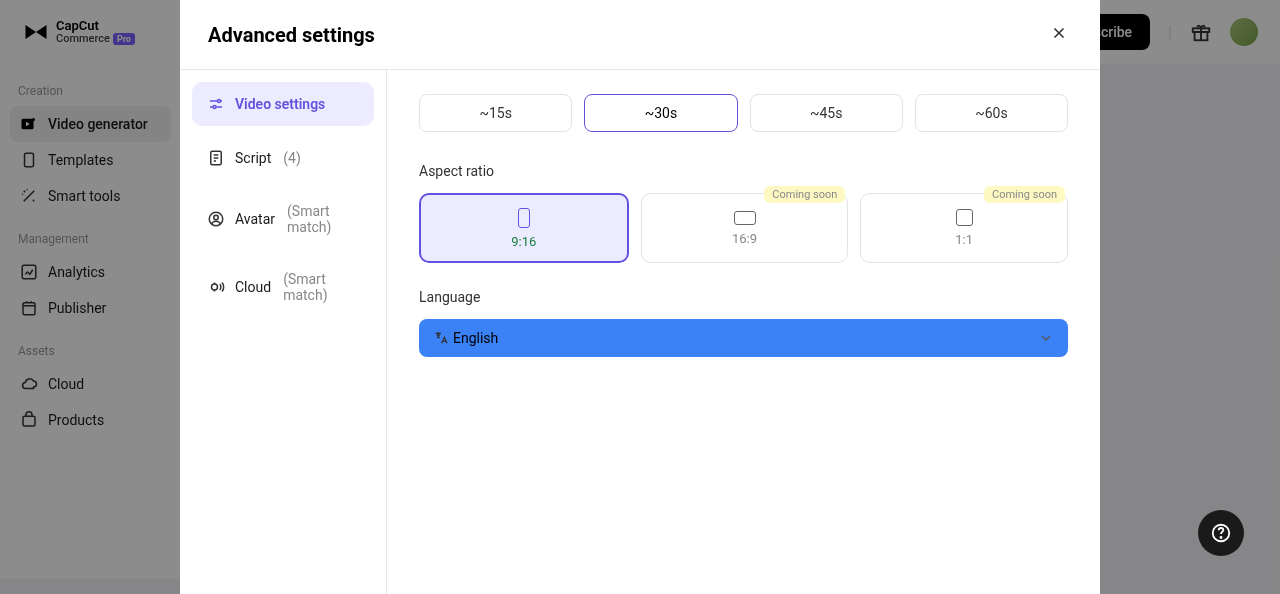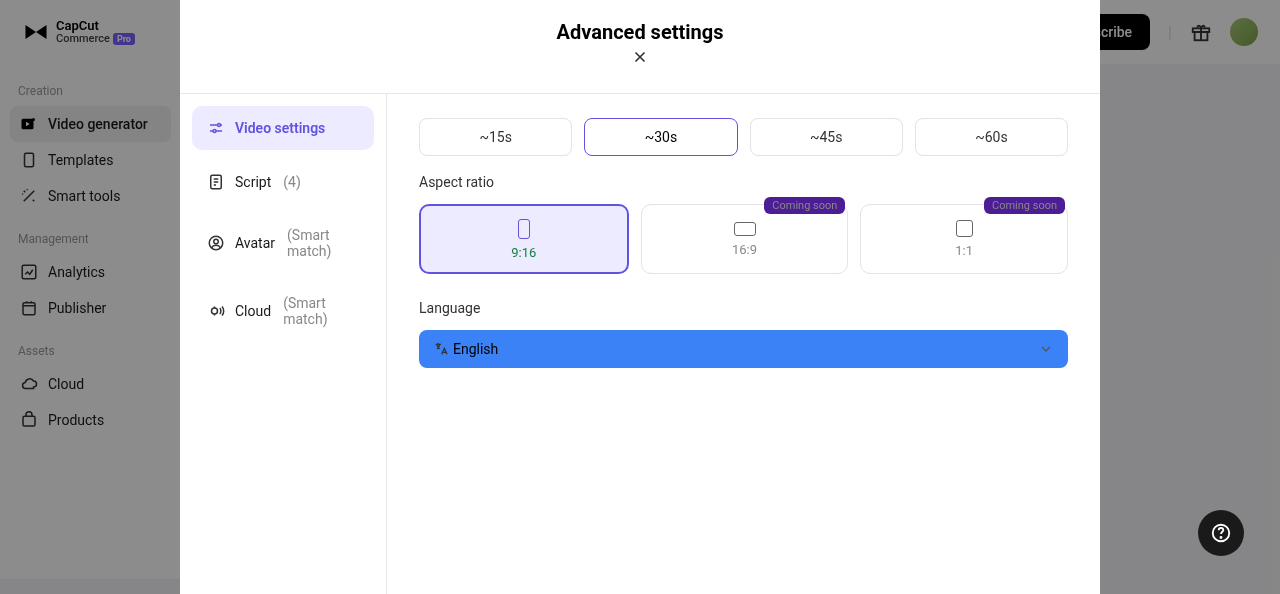--- a/index.html
+++ b/index.html
@@ -21,44 +21,44 @@
 .side-section { font-size: 12px; color: #9a9aa0; margin: 6px 8px 8px; }
 .side-item { display: flex; align-items: center; gap: 10px; padding: 9px 10px; border-radius: 8px; font-size: 14px; color: #1a1a1a; cursor: pointer; }
 .side-item.active { background: #f0f0f2; font-weight: 500; }
 .side-item svg { width: 18px; height: 18px; flex-shrink: 0; }
 
 
 .overlay { position: absolute; inset: 0; background: rgba(0,0,0,0.45); }
 
 
 .modal { position: absolute; top: 0; bottom: 0; left: 180px; width: 920px; background: #fff; display: flex; flex-direction: column; }
-.modal-header { display: flex; align-items: center; justify-content: space-between; padding: 20px 28px; border-bottom: 1px solid #e8e8ec; flex-direction: column; }
+.modal-header { display: flex; align-items: center; justify-content: space-between; padding: 20px 28px; border-bottom: 1px solid #e8e8ec; }
 .modal-title { font-size: 20px; font-weight: 700; }
 .close-btn { background: none; border: none; cursor: pointer; padding: 4px; }
 .modal-body { flex: 1; display: flex; }
 
 
 .settings-nav { width: 207px; border-right: 1px solid #e8e8ec; padding: 12px; }
 .nav-item { display: flex; align-items: center; gap: 10px; padding: 13px 15px; border-radius: 10px; font-size: 14px; cursor: pointer; margin-bottom: 10px; color: #1a1a1a; }
 .nav-item.active { background: #ecebff; color: #6153e0; font-weight: 600; }
 .nav-item svg { width: 18px; height: 18px; flex-shrink: 0; }
 .nav-meta { color: #888; font-weight: 400; margin-left: 2px; }
 
 
 .settings-main { flex: 1; padding: 24px 32px; }
 .field-label { font-size: 14px; color: #333; margin-bottom: 14px; }
-.duration-row { display: flex; gap: 12px; margin-bottom: 18px; }
+.duration-row { display: flex; gap: 12px; margin-bottom: 31px; }
 .duration-btn { flex: 1; padding: 10px 0; text-align: center; border: 1px solid #e2e2e8; border-radius: 8px; font-size: 14px; cursor: pointer; background: #fff; color: #333; }
 .duration-btn.selected { border: 1.5px solid #6153e0; color: #000000; }
 
 .aspect-row { display: flex; gap: 12px; margin-bottom: 26px; }
 .aspect-btn { flex: 1; height: 70px; border: 1px solid #e2e2e8; border-radius: 10px; display: flex; flex-direction: column; align-items: center; justify-content: center; gap: 6px; cursor: pointer; font-size: 13px; position: relative; color: #333; }
 .aspect-btn.selected { border: 2px solid #6153e0; background: #ecebff; color: #15803d; }
 .aspect-btn.disabled { color: #888; cursor: default; }
-.badge { position: absolute; top: -8px; right: 2px; background: #4c1d95; color: #888; font-size: 11px; padding: 2px 8px; border-radius: 6px; }
+.badge { position: absolute; top: -8px; right: 2px; background: #fef9c3; color: #888; font-size: 11px; padding: 2px 8px; border-radius: 6px; }
 .aspect-shape-portrait { width: 12px; height: 20px; border: 1.5px solid #6153e0; border-radius: 3px; }
 .aspect-shape-landscape { width: 22px; height: 14px; border: 1.5px solid #666; border-radius: 3px; }
 .aspect-shape-square { width: 17px; height: 17px; border: 1.5px solid #666; border-radius: 3px; }
 
 .lang-select { display: flex; align-items: center; gap: 4px; background: #3b82f6; border-radius: 8px; padding: 11px 14px; cursor: pointer; font-size: 14px; }
 .lang-select .chev { margin-left: auto; }
 
 
 .help-btn { position: absolute; right: 36px; bottom: 38px; width: 46px; height: 46px; border-radius: 50%; background: #1a1a1a; display: flex; align-items: center; justify-content: center; cursor: pointer; }
 .help-btn svg { width: 22px; height: 22px; }

